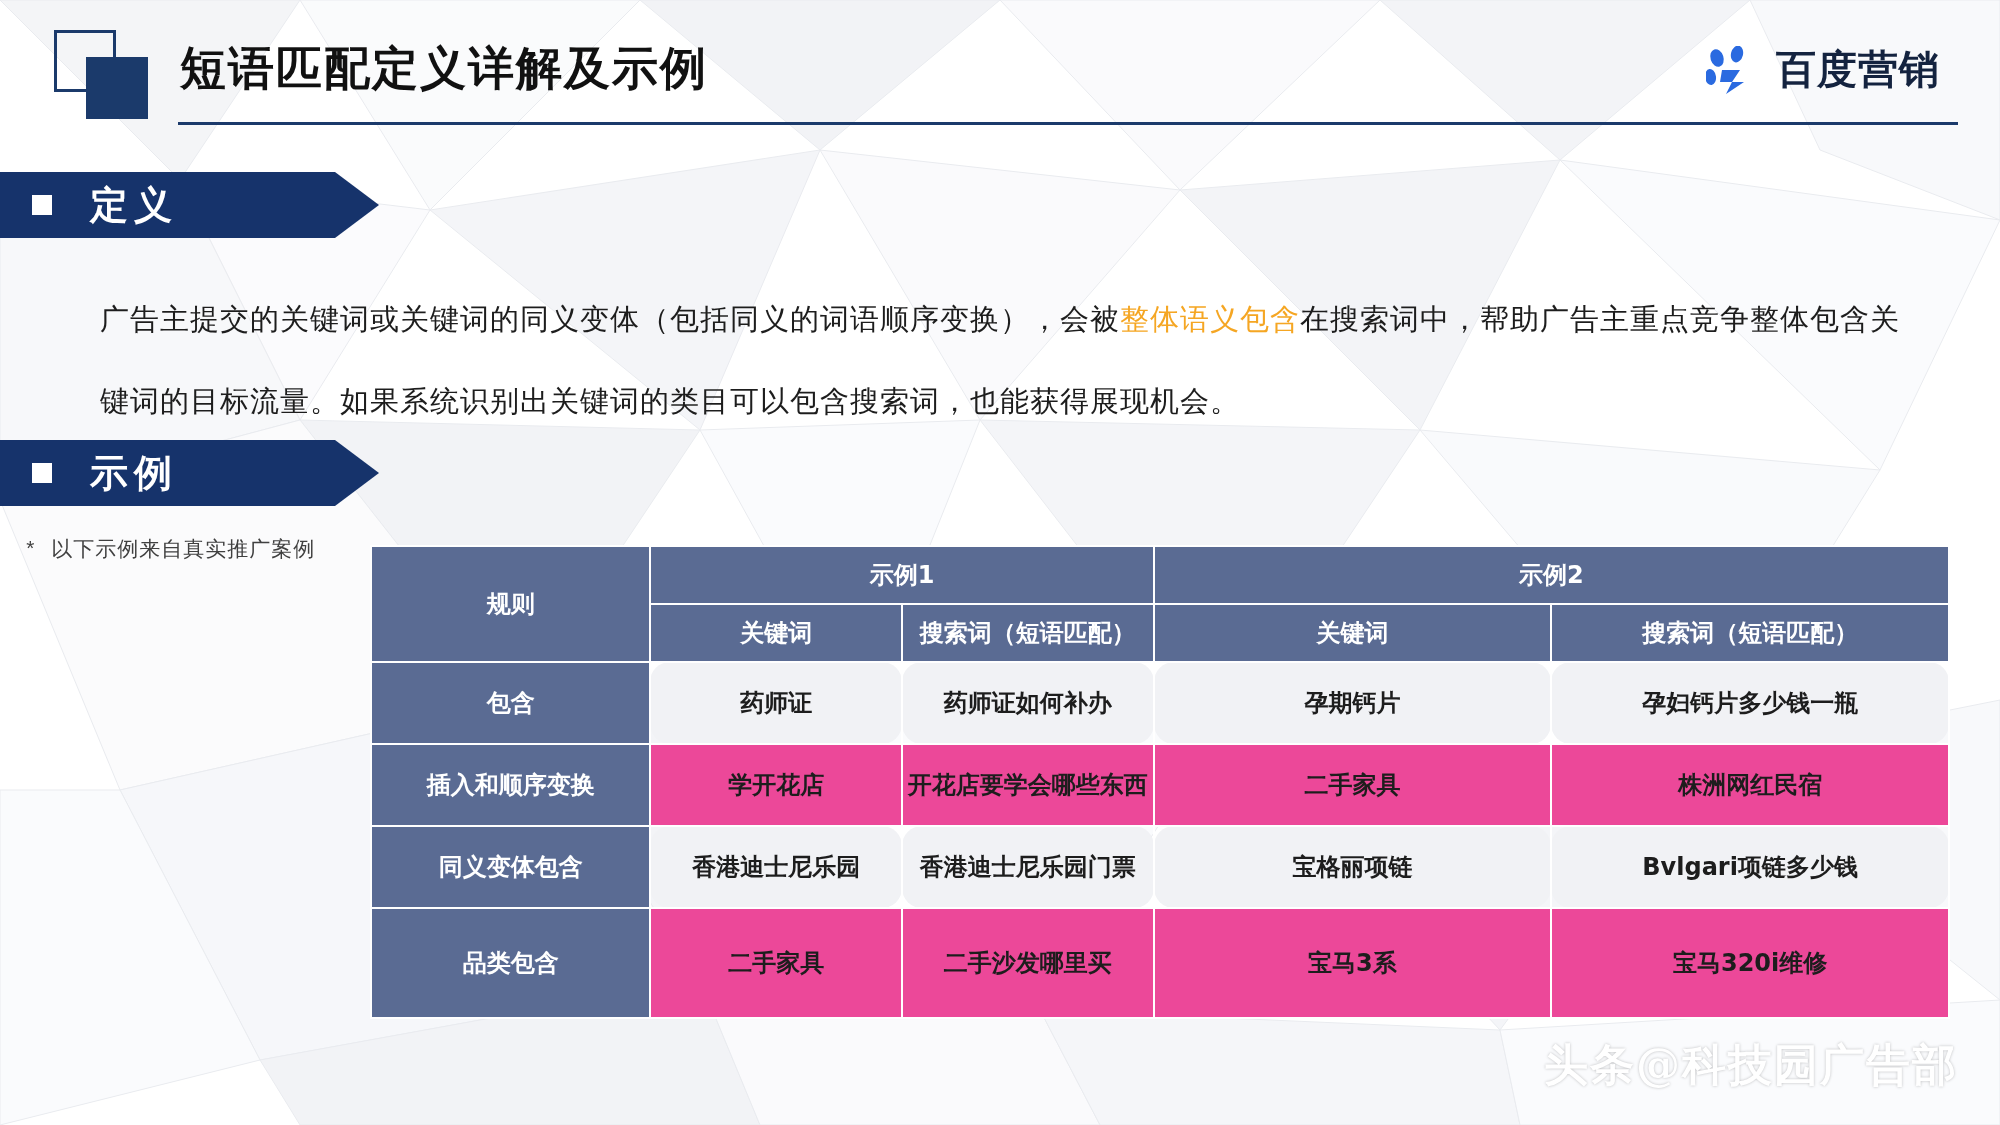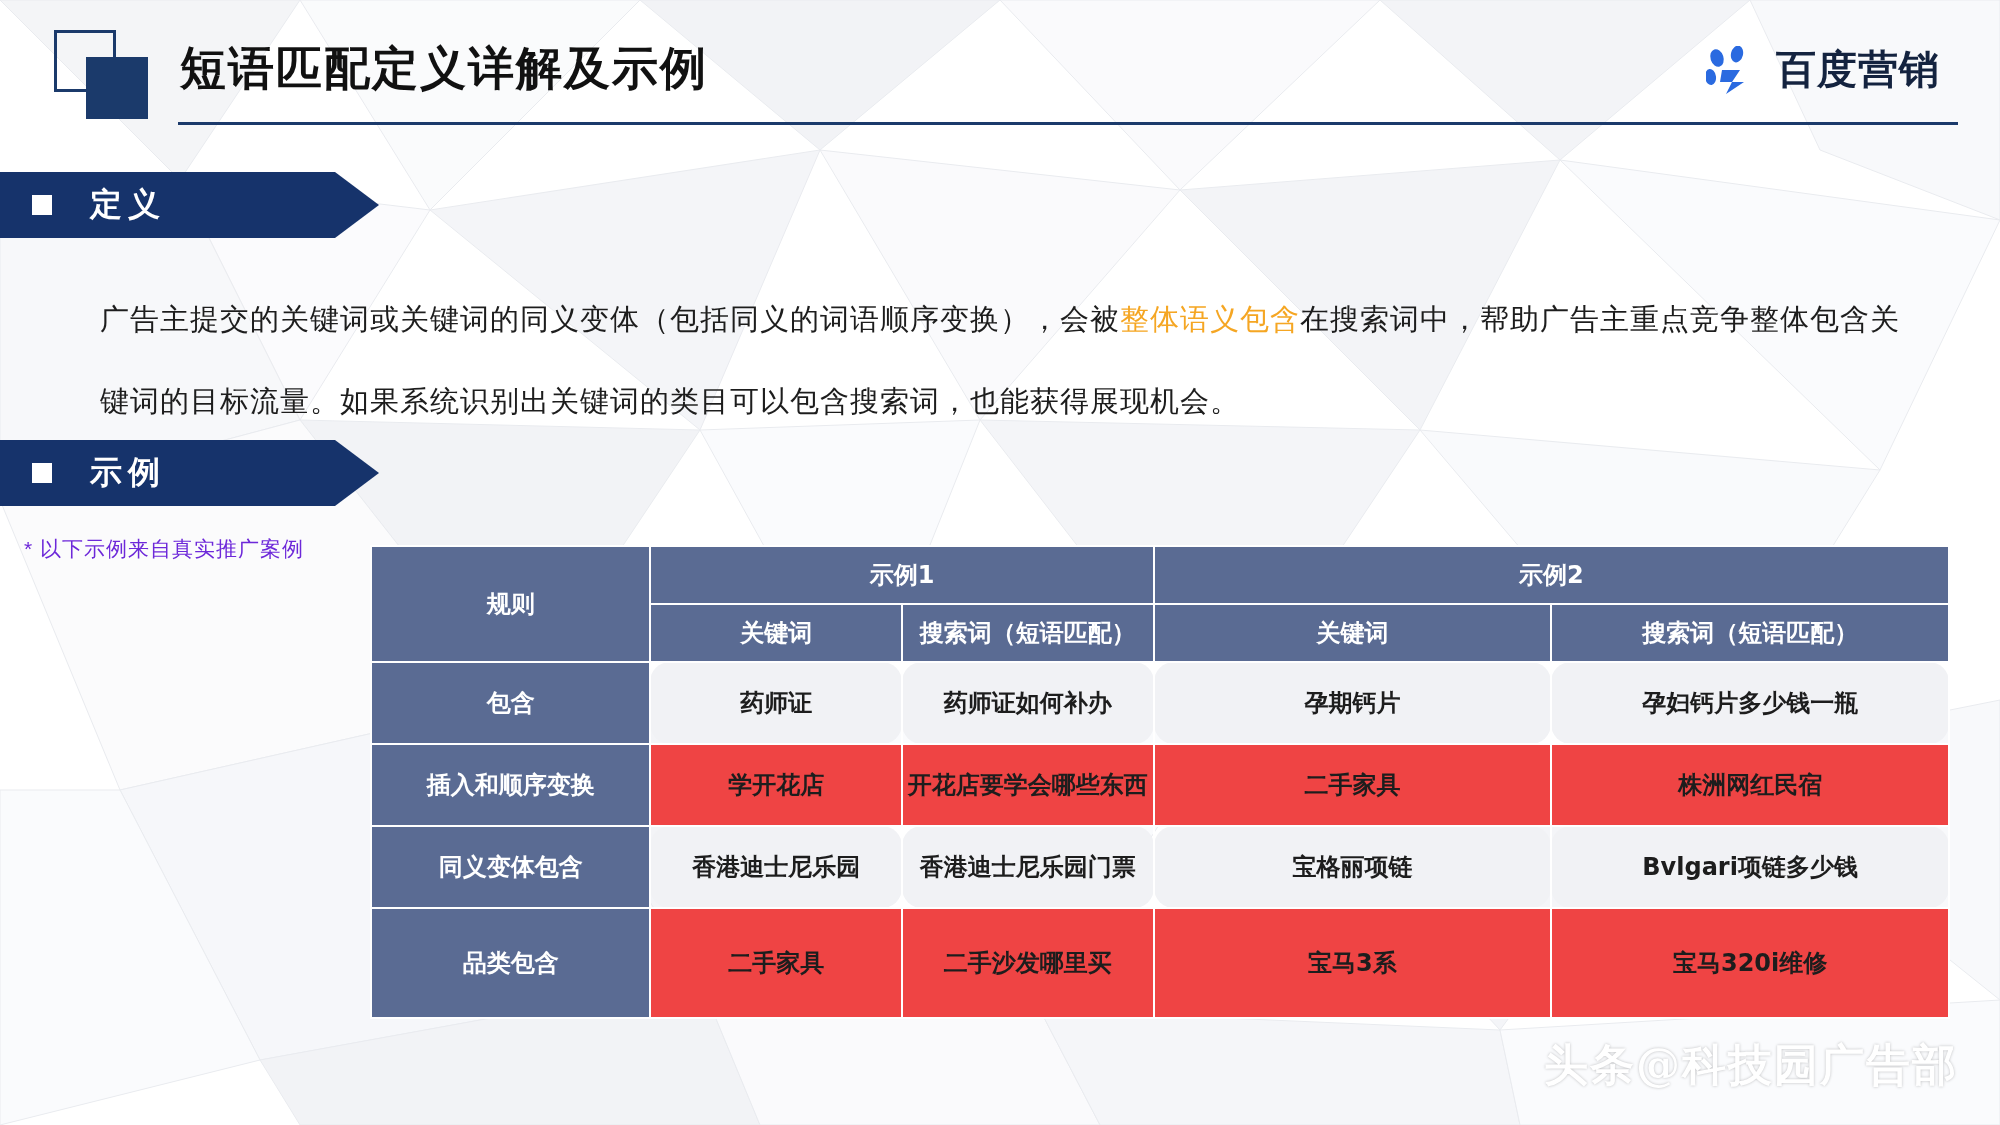--- a/index.html
+++ b/index.html
@@ -97,21 +97,21 @@
   }
   .banner-bullet {
     width: 20px; height: 20px;
     background: #ffffff;
     margin-left: 32px;
     flex: 0 0 auto;
   }
   .banner-label {
     margin-left: 38px;
     color: #ffffff;
-    font-size: 32px;
+    font-size: 38px;
     font-weight: bold;
     letter-spacing: 6px;
     font-family: "DejaVu Sans", "Liberation Sans", sans-serif;
   }
   #banner-definition { top: 172px; width: 335px; }
   #banner-example    { top: 440px; width: 335px; }
 
   
   .definition-body {
     position: absolute;
@@ -126,22 +126,22 @@
     letter-spacing: 1px;
   }
   .hl { color: #f5a623; }
 
   
   .footnote {
     position: absolute;
     left: 24px;
     top: 535px;
     font-size: 21px;
-    color: #6d28d9;
-    font-family: Liberation Sans, sans-serif;
+    color: #404040;
+    font-family: Liberation Mono, monospace;
     z-index: 3;
     letter-spacing: 1px;
   }
 
   
   .table-wrap {
     position: absolute;
     left: 370px;
     top: 545px;
     width: 1580px;
@@ -174,21 +174,21 @@
     font-weight: bold !important;
     font-size: 25px;
   }
   .row-label {
     background: #5a6b93;
     color: #ffffff !important;
     font-weight: bold;
     font-size: 24px;
   }
   .cell-light { background: #f1f2f5; border-radius: 20px; }
-  .cell-dark  { background: #ef4444; }
+  .cell-dark  { background: #ec4899; }
   tr.data-row td { height: 82px; }
   tr.data-row.tall td { height: 110px; }
 
   
   .watermark {
     position: absolute;
     right: 42px;
     bottom: 30px;
     font-size: 44px;
     font-weight: bold;

